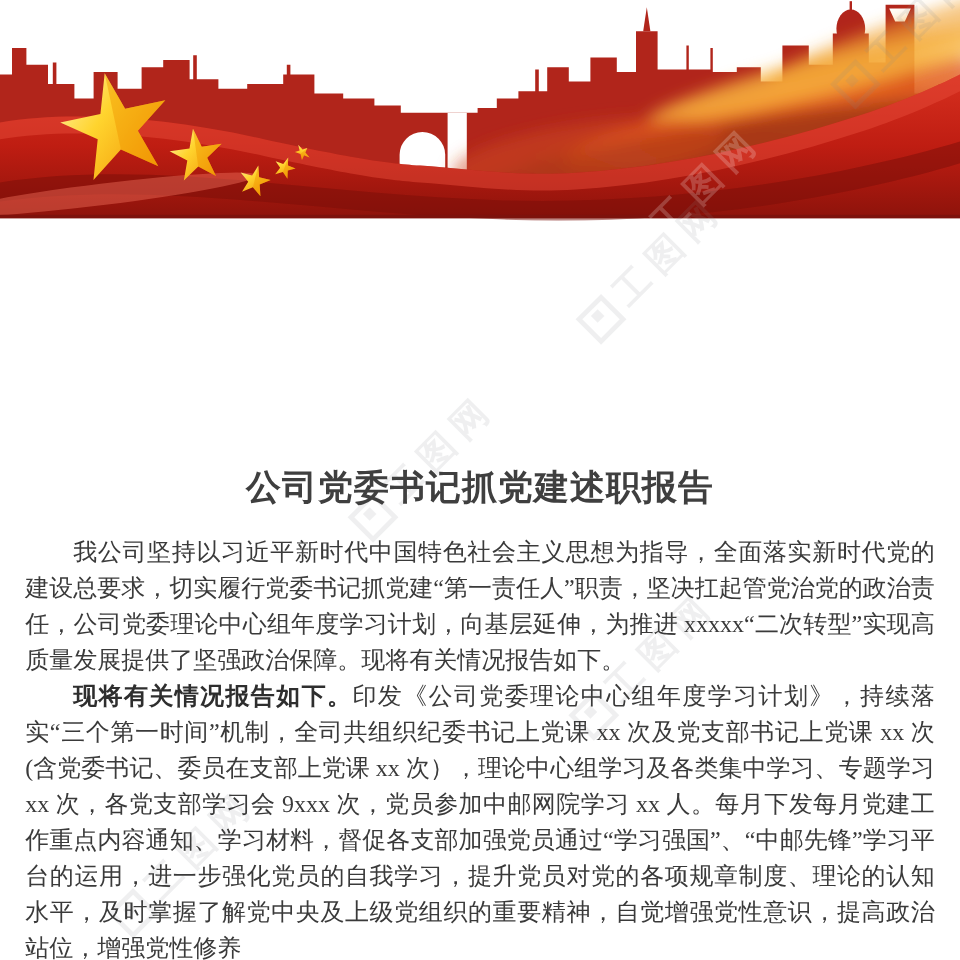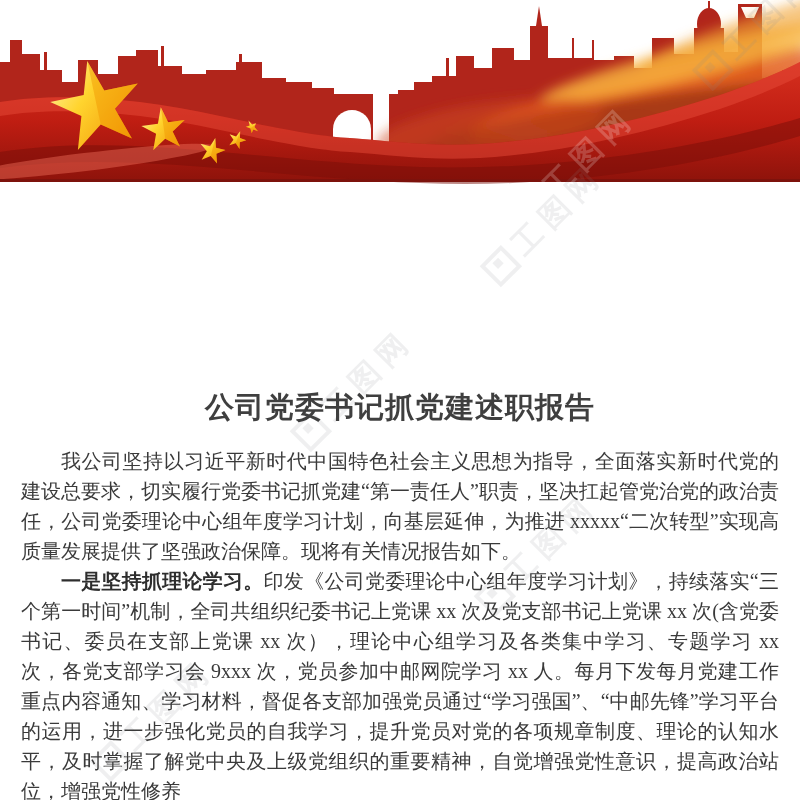--- a/index.html
+++ b/index.html
@@ -134,16 +134,16 @@
     </div>
   </div>
 
   <div class="doc">
     <h1 class="doc-title">公司党委书记抓党建述职报告</h1>
 
     <p class="first-para">我公司坚持以习近平新时代中国特色社会主义思想为指导，全面落实新时代党的建设总要求，切实履行党委书记抓党建“第一责任人”职责，坚决扛起管党治党的政治责任，公司党委理论中心组年度学习计划，向基层延伸，为推进 xxxxx“二次转型”实现高质量发展提供了坚强政治保障。现将有关情况报告如下。</p>
 
 
 
-    <p><span class="lead-bold">一是坚持抓理论学习。</span><span>印发《公司党委理论中心组年度学习计划》，持续落实“三个第一时间”机制，全司共组织纪委书记上党课 xx 次及党支部书记上党课 xx 次(含党委书记、委员在支部上党课 xx 次），理论中心组学习及各类集中学习、专题学习 xx 次，各党支部学习会 9xxx 次，党员参加中邮网院学习 xx 人。每月下发每月党建工作重点内容通知、学习材料，督促各支部加强党员通过“学习强国”、“中邮先锋”学习平台的运用，进一步强化党员的自我学习，提升党员对党的各项规章制度、理论的认知水平，及时掌握了解党中央及上级党组织的重要精神，自觉增强党性意识，提高政治站位，增强党性修养</span></p>
+    <p><span class="lead-bold">现将有关情况报告如下。</span><span>印发《公司党委理论中心组年度学习计划》，持续落实“三个第一时间”机制，全司共组织纪委书记上党课 xx 次及党支部书记上党课 xx 次(含党委书记、委员在支部上党课 xx 次），理论中心组学习及各类集中学习、专题学习 xx 次，各党支部学习会 9xxx 次，党员参加中邮网院学习 xx 人。每月下发每月党建工作重点内容通知、学习材料，督促各支部加强党员通过“学习强国”、“中邮先锋”学习平台的运用，进一步强化党员的自我学习，提升党员对党的各项规章制度、理论的认知水平，及时掌握了解党中央及上级党组织的重要精神，自觉增强党性意识，提高政治站位，增强党性修养</span></p>
   </div>
 
 </div>
 
 </body></html>

